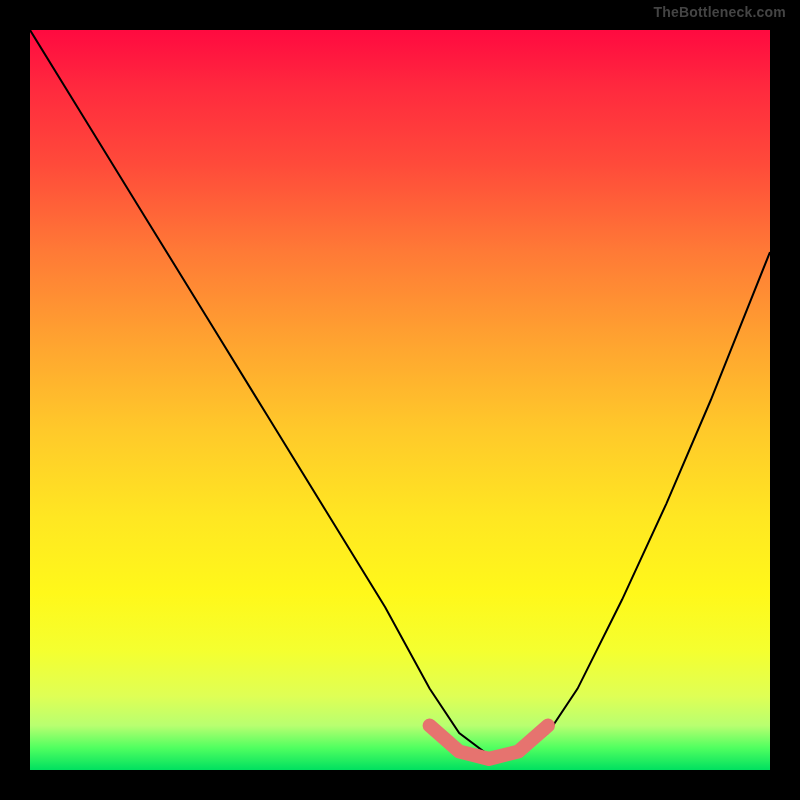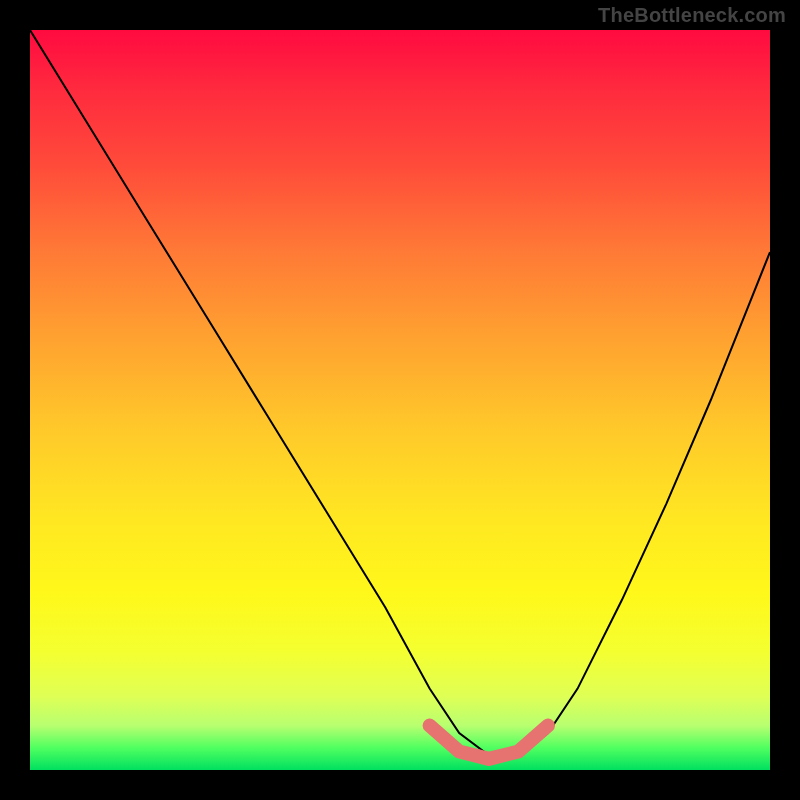--- a/index.html
+++ b/index.html
@@ -38,21 +38,21 @@
       #b8ff70 94%,
       #50ff60 97%,
       #00e060 100%
     );
   }
   .attribution {
     position: absolute;
     top: 4px;
     right: 14px;
     color: #444;
-    font-size: 20px;
+    font-size: 14px;
     font-weight: 600;
     letter-spacing: 0.2px;
     font-family: Arial, sans-serif;
   }
   svg.curve {
     position: absolute;
     left: 0;
     top: 0;
     width: 740px;
     height: 740px;

